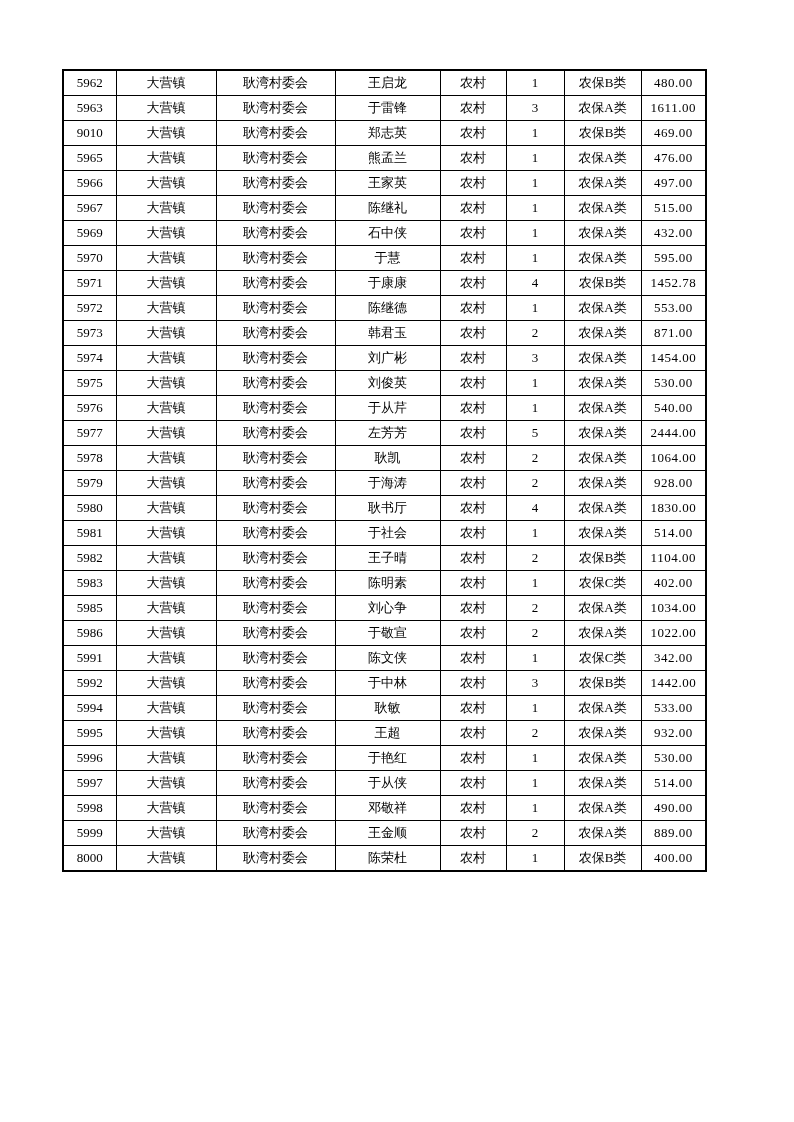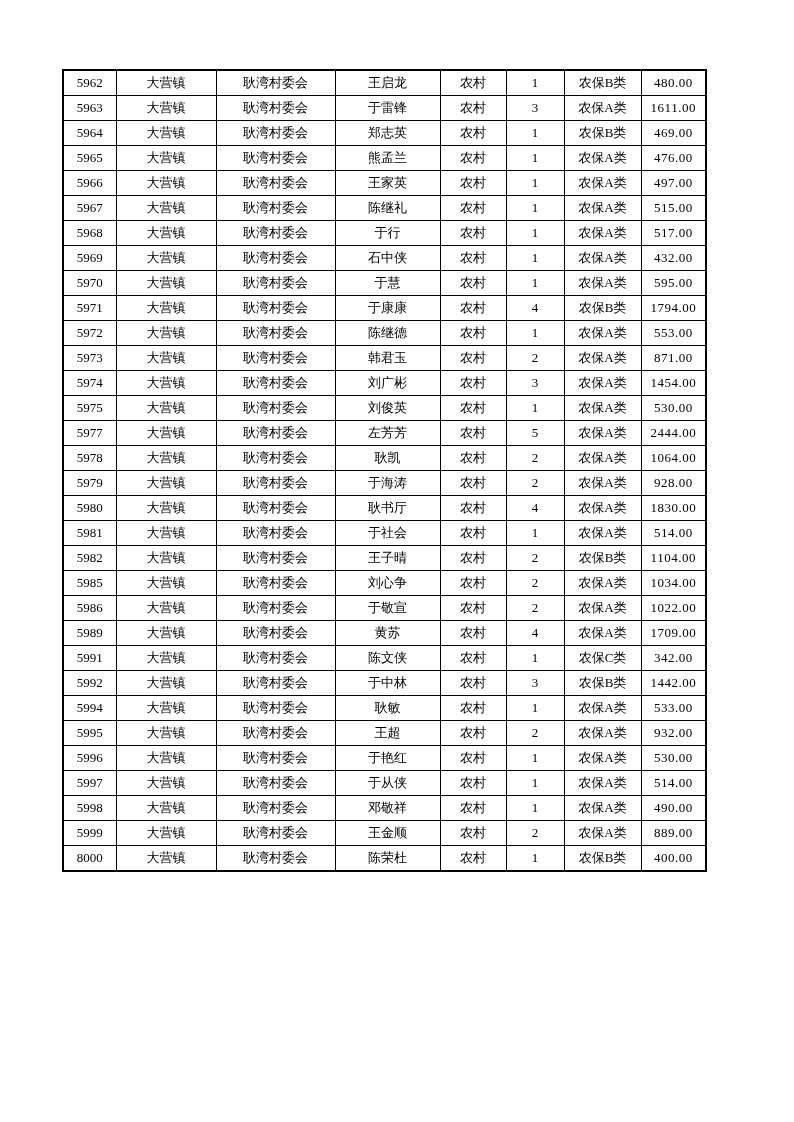--- a/index.html
+++ b/index.html
@@ -68,21 +68,21 @@
           <td class="col-seq">5963</td>
           <td class="col-town">大营镇</td>
           <td class="col-village">耿湾村委会</td>
           <td class="col-name">于雷锋</td>
           <td class="col-residence">农村</td>
           <td class="col-count">3</td>
           <td class="col-category">农保A类</td>
           <td class="col-amount">1611.00</td>
         </tr>
         <tr>
-          <td class="col-seq">5964</td>
+          <td class="col-seq">9010</td>
           <td class="col-town">大营镇</td>
           <td class="col-village">耿湾村委会</td>
           <td class="col-name">郑志英</td>
           <td class="col-residence">农村</td>
           <td class="col-count">1</td>
           <td class="col-category">农保B类</td>
           <td class="col-amount">469.00</td>
         </tr>
         <tr>
           <td class="col-seq">5965</td>
@@ -108,30 +108,20 @@
           <td class="col-seq">5967</td>
           <td class="col-town">大营镇</td>
           <td class="col-village">耿湾村委会</td>
           <td class="col-name">陈继礼</td>
           <td class="col-residence">农村</td>
           <td class="col-count">1</td>
           <td class="col-category">农保A类</td>
           <td class="col-amount">515.00</td>
         </tr>
         <tr>
-          <td class="col-seq">5968</td>
-          <td class="col-town">大营镇</td>
-          <td class="col-village">耿湾村委会</td>
-          <td class="col-name">于行</td>
-          <td class="col-residence">农村</td>
-          <td class="col-count">1</td>
-          <td class="col-category">农保A类</td>
-          <td class="col-amount">517.00</td>
-        </tr>
-        <tr>
           <td class="col-seq">5969</td>
           <td class="col-town">大营镇</td>
           <td class="col-village">耿湾村委会</td>
           <td class="col-name">石中侠</td>
           <td class="col-residence">农村</td>
           <td class="col-count">1</td>
           <td class="col-category">农保A类</td>
           <td class="col-amount">432.00</td>
         </tr>
         <tr>
@@ -145,21 +135,21 @@
           <td class="col-amount">595.00</td>
         </tr>
         <tr>
           <td class="col-seq">5971</td>
           <td class="col-town">大营镇</td>
           <td class="col-village">耿湾村委会</td>
           <td class="col-name">于康康</td>
           <td class="col-residence">农村</td>
           <td class="col-count">4</td>
           <td class="col-category">农保B类</td>
-          <td class="col-amount">1794.00</td>
+          <td class="col-amount">1452.78</td>
         </tr>
         <tr>
           <td class="col-seq">5972</td>
           <td class="col-town">大营镇</td>
           <td class="col-village">耿湾村委会</td>
           <td class="col-name">陈继德</td>
           <td class="col-residence">农村</td>
           <td class="col-count">1</td>
           <td class="col-category">农保A类</td>
           <td class="col-amount">553.00</td>
@@ -188,20 +178,30 @@
           <td class="col-seq">5975</td>
           <td class="col-town">大营镇</td>
           <td class="col-village">耿湾村委会</td>
           <td class="col-name">刘俊英</td>
           <td class="col-residence">农村</td>
           <td class="col-count">1</td>
           <td class="col-category">农保A类</td>
           <td class="col-amount">530.00</td>
         </tr>
         <tr>
+          <td class="col-seq">5976</td>
+          <td class="col-town">大营镇</td>
+          <td class="col-village">耿湾村委会</td>
+          <td class="col-name">于从芹</td>
+          <td class="col-residence">农村</td>
+          <td class="col-count">1</td>
+          <td class="col-category">农保A类</td>
+          <td class="col-amount">540.00</td>
+        </tr>
+        <tr>
           <td class="col-seq">5977</td>
           <td class="col-town">大营镇</td>
           <td class="col-village">耿湾村委会</td>
           <td class="col-name">左芳芳</td>
           <td class="col-residence">农村</td>
           <td class="col-count">5</td>
           <td class="col-category">农保A类</td>
           <td class="col-amount">2444.00</td>
         </tr>
         <tr>
@@ -248,48 +248,48 @@
           <td class="col-seq">5982</td>
           <td class="col-town">大营镇</td>
           <td class="col-village">耿湾村委会</td>
           <td class="col-name">王子晴</td>
           <td class="col-residence">农村</td>
           <td class="col-count">2</td>
           <td class="col-category">农保B类</td>
           <td class="col-amount">1104.00</td>
         </tr>
         <tr>
+          <td class="col-seq">5983</td>
+          <td class="col-town">大营镇</td>
+          <td class="col-village">耿湾村委会</td>
+          <td class="col-name">陈明素</td>
+          <td class="col-residence">农村</td>
+          <td class="col-count">1</td>
+          <td class="col-category">农保C类</td>
+          <td class="col-amount">402.00</td>
+        </tr>
+        <tr>
           <td class="col-seq">5985</td>
           <td class="col-town">大营镇</td>
           <td class="col-village">耿湾村委会</td>
           <td class="col-name">刘心争</td>
           <td class="col-residence">农村</td>
           <td class="col-count">2</td>
           <td class="col-category">农保A类</td>
           <td class="col-amount">1034.00</td>
         </tr>
         <tr>
           <td class="col-seq">5986</td>
           <td class="col-town">大营镇</td>
           <td class="col-village">耿湾村委会</td>
           <td class="col-name">于敬宣</td>
           <td class="col-residence">农村</td>
           <td class="col-count">2</td>
           <td class="col-category">农保A类</td>
           <td class="col-amount">1022.00</td>
-        </tr>
-        <tr>
-          <td class="col-seq">5989</td>
-          <td class="col-town">大营镇</td>
-          <td class="col-village">耿湾村委会</td>
-          <td class="col-name">黄苏</td>
-          <td class="col-residence">农村</td>
-          <td class="col-count">4</td>
-          <td class="col-category">农保A类</td>
-          <td class="col-amount">1709.00</td>
         </tr>
         <tr>
           <td class="col-seq">5991</td>
           <td class="col-town">大营镇</td>
           <td class="col-village">耿湾村委会</td>
           <td class="col-name">陈文侠</td>
           <td class="col-residence">农村</td>
           <td class="col-count">1</td>
           <td class="col-category">农保C类</td>
           <td class="col-amount">342.00</td>

